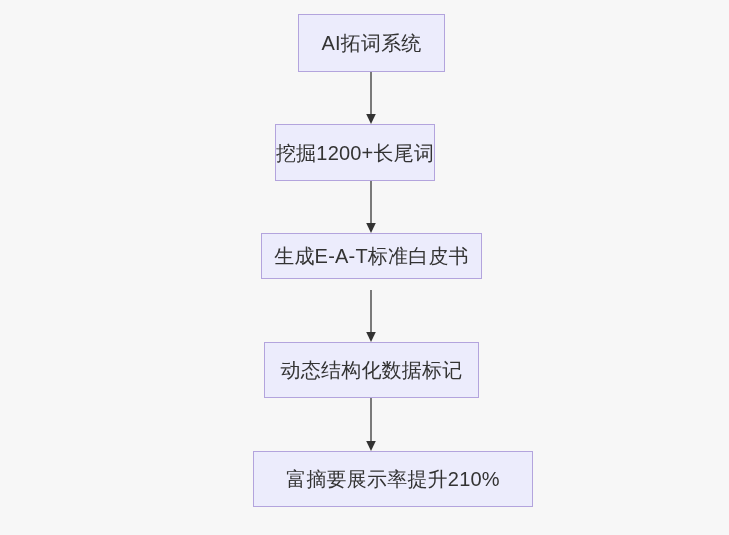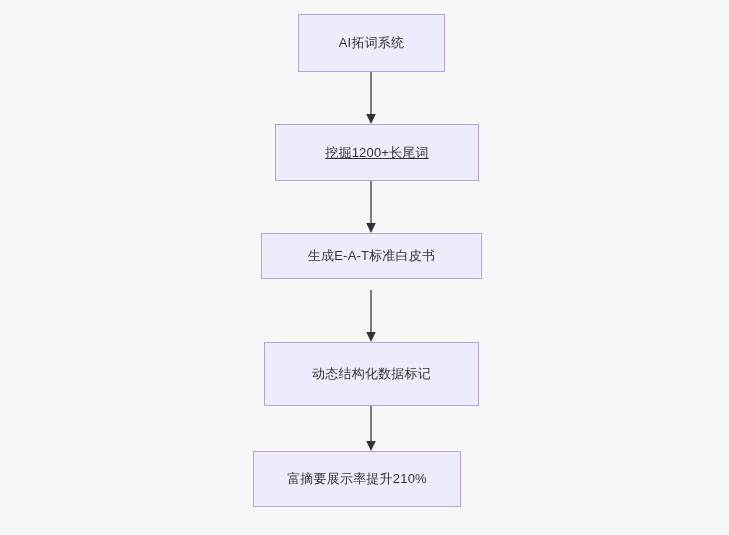--- a/index.html
+++ b/index.html
@@ -21,21 +21,21 @@
   .node {
     position: absolute;
     box-sizing: border-box;
     background: #ececfc;
     border: 1.4px solid #b3a4dd;
     border-radius: 0;
     display: flex;
     align-items: center;
     justify-content: center;
     color: #333333;
-    font-size: 13px;
+    font-size: 20px;
     font-weight: 400;
     line-height: 1.2;
     letter-spacing: 0.2px;
     white-space: nowrap;
   }
   .node-label {
     display: block;
     text-align: center;
   }
   .edge {
@@ -77,29 +77,29 @@
     <svg width="18" height="53" viewBox="0 0 18 53" aria-hidden="true">
       <line x1="9" y1="0" x2="9" y2="45" stroke="#7a7a7a" stroke-width="2"></line>
       <polygon points="9,53 4.2,43 13.8,43" fill="#333333"></polygon>
     </svg>
   </div>
 
   <div class="node" style="left:298px; top:14px; width:147px; height:58px;">
     <span class="node-label">AI拓词系统</span>
   </div>
 
-  <div class="node" style="left:275px; top:124px; width:204px; height:57px;text-decoration:underline;">
+  <div class="node" style="left:275px; top:124px; width:160px; height:57px;">
     <span class="node-label">挖掘1200+长尾词</span>
   </div>
 
   <div class="node" style="left:261px; top:233px; width:221px; height:46px;">
     <span class="node-label">生成E-A-T标准白皮书</span>
   </div>
 
-  <div class="node" style="left:264px; top:342px; width:215px; height:64px;">
+  <div class="node" style="left:264px; top:342px; width:215px; height:56px;">
     <span class="node-label">动态结构化数据标记</span>
   </div>
 
-  <div class="node" style="left:253px; top:451px; width:208px; height:56px;">
+  <div class="node" style="left:253px; top:451px; width:280px; height:56px;">
     <span class="node-label">富摘要展示率提升210%</span>
   </div>
 
 </div>
 
 </body></html>

